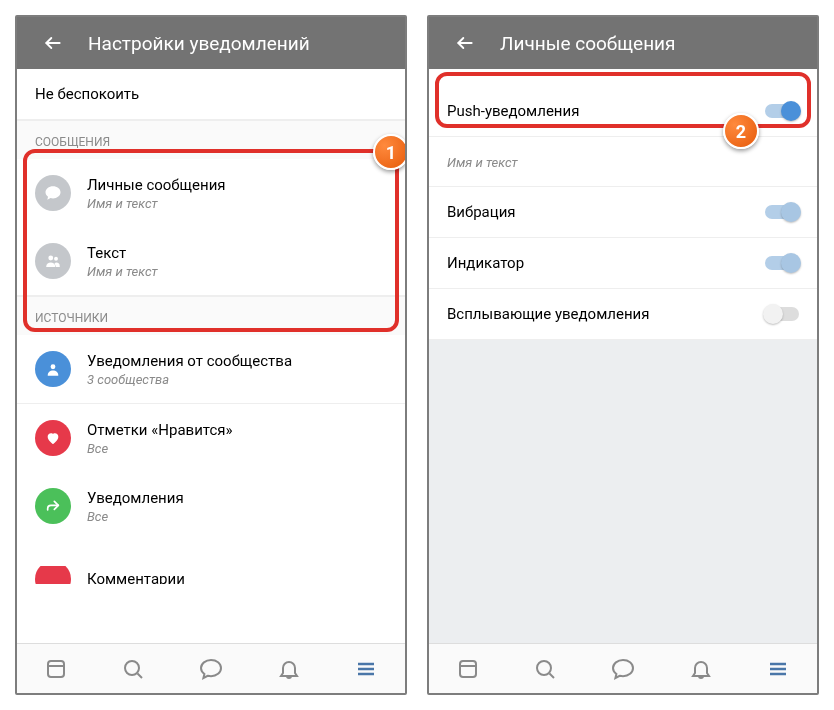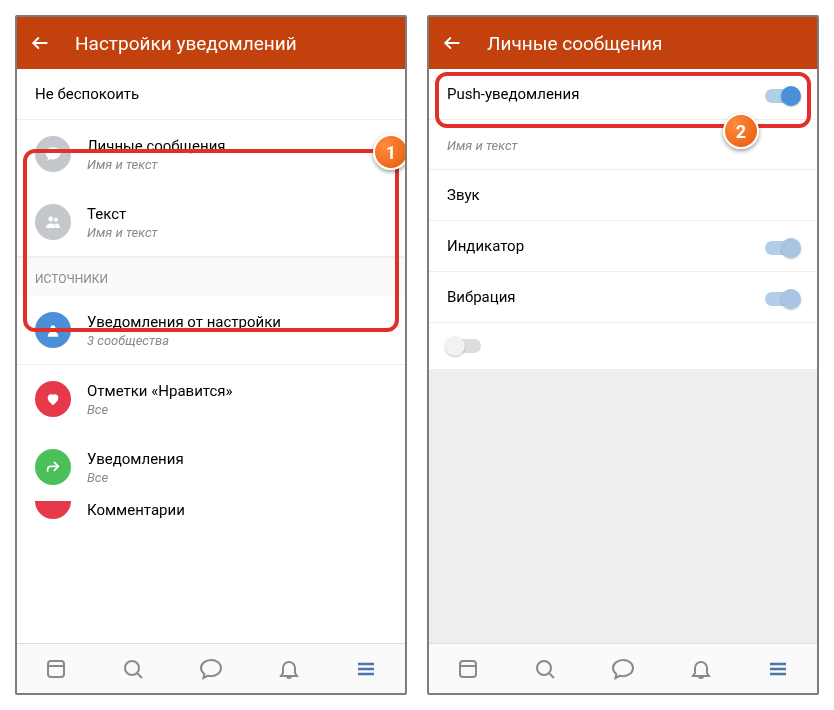--- a/index.html
+++ b/index.html
@@ -17,26 +17,26 @@
     flex: 1;
     border: 2px solid #7d7d7d;
     border-radius: 2px;
     display: flex;
     flex-direction: column;
     background: #fff;
     overflow: hidden;
     position: relative;
   }
   .header {
-    background: #c2410c;
+    background: #737373;
     color: #fff;
     height: 52px;
     display: flex;
     align-items: center;
-    padding: 0 12px;
+    padding: 0 25px;
     font-size: 19px;
     font-weight: 400;
   }
   .back-arrow {
     width: 22px;
     height: 22px;
     margin-right: 24px;
     display: flex;
     align-items: center;
     justify-content: center;
@@ -45,21 +45,21 @@
     flex: 1;
     overflow-y: hidden;
     background: #fff;
   }
   .row {
     padding: 16px 18px;
     font-size: 15px;
     color: #000;
     border-bottom: 1px solid #eee;
     display: flex;
-    align-items: flex-end;
+    align-items: center;
     gap: 16px;
     position: relative;
   }
   .row.no-border { border-bottom: none; }
   .section-title {
     padding: 14px 18px 10px 18px;
     font-size: 12px;
     color: #8a8a8a;
     text-transform: uppercase;
     border-top: 1px solid #eee;
@@ -158,20 +158,21 @@
     </span>
     <span>Настройки уведомлений</span>
   </div>
   <div class="content">
     <div class="row">
       <div class="row-text">
           <div class="row-title">Не беспокоить</div>
         </div>
     </div>
 
+    <div class="section-title">СООБЩЕНИЯ</div>
 
     <div class="row no-border">
       <div class="row-icon" style="background:#c4c7cb;">
         <svg width="18" height="18" viewBox="0 0 24 24" fill="#fff">
             <path d="M12 3C6.5 3 2 6.6 2 11c0 2.4 1.3 4.5 3.4 6l-1 4 4.3-2.2c1 .2 2.1.4 3.3.4 5.5 0 10-3.6 10-8.2S17.5 3 12 3z"></path>
           </svg>
       </div>
       <div class="row-text">
         <div class="row-title">Личные сообщения</div>
         <div class="row-sub">Имя и текст</div>
@@ -196,21 +197,21 @@
     <div class="section-title">ИСТОЧНИКИ</div>
 
     <div class="row">
       <div class="row-icon" style="background:#4a90d9;">
         <svg width="18" height="18" viewBox="0 0 24 24" fill="#fff">
             <circle cx="12" cy="9" r="3.2"></circle>
             <path d="M5 20c0-3.5 3-6 7-6s7 2.5 7 6v1H5z"></path>
           </svg>
       </div>
       <div class="row-text">
-        <div class="row-title">Уведомления от настройки</div>
+        <div class="row-title">Уведомления от сообщества</div>
         <div class="row-sub">3 сообщества</div>
       </div>
     </div>
 
 
     <div class="row no-border">
       <div class="row-icon" style="background:#e6394a;">
         <svg width="16" height="16" viewBox="0 0 24 24" fill="#fff">
             <path d="M12 21s-8-5.3-8-11c0-2.8 2.2-5 5-5 1.7 0 3 .9 3 .9S13.3 5 15 5c2.8 0 5 2.2 5 5 0 5.7-8 11-8 11z"></path>
           </svg>
@@ -227,21 +228,21 @@
             <path d="M14 5l6 6-6 6"></path>
             <path d="M20 11H9c-3 0-5 2-5 5v2"></path>
           </svg>
       </div>
       <div class="row-text">
         <div class="row-title">Уведомления</div>
         <div class="row-sub">Все</div>
       </div>
     </div>
 
-    <div class="row no-border" style="padding-top:8px;padding-bottom:0;height:18px;overflow:hidden;">
+    <div class="row no-border" style="padding-top:8px;padding-bottom:0;height:18px;overflow:hidden;margin-top:26px;">
       <div class="row-icon" style="background:#e6394a;"></div>
       <div class="row-text">
         <div class="row-title">Комментарии</div>
       </div>
     </div>
   </div>
 
   <div class="bottom-nav">
     <span class="nav-icon">
         <svg width="24" height="24" viewBox="0 0 24 24" fill="none" stroke="currentColor" stroke-width="2">
@@ -284,56 +285,54 @@
 <div class="phone">
   <div class="header">
     <span class="back-arrow">
       <svg width="20" height="20" viewBox="0 0 24 24" fill="none" stroke="#fff" stroke-width="2.2" stroke-linecap="round" stroke-linejoin="round">
           <line x1="20" y1="12" x2="4" y2="12"></line>
           <polyline points="10 18 4 12 10 6"></polyline>
         </svg>
     </span>
     <span>Личные сообщения</span>
   </div>
-  <div class="content" style="display:flex;flex-direction:column;">
+  <div class="content" style="display:flex;flex-direction:column;margin-top:17px;">
     <div class="row">
       <div class="row-text">
           <div class="row-title">Push-уведомления</div>
         </div>
       <div class="toggle"></div>
     </div>
 
     <div class="row">
       <div class="row-text">
         <div class="row-sub">Имя и текст</div>
       </div>
     </div>
 
 
-    <div class="row">
-      <div class="row-text">
-          <div class="row-title">Звук</div>
-        </div>
+
+    <div class="row">
+      <div class="row-text">
+          <div class="row-title">Вибрация</div>
+        </div>
+      <div class="toggle faded"></div>
     </div>
 
     <div class="row">
       <div class="row-text">
           <div class="row-title">Индикатор</div>
         </div>
       <div class="toggle faded"></div>
     </div>
 
     <div class="row">
       <div class="row-text">
-          <div class="row-title">Вибрация</div>
-        </div>
-      <div class="toggle faded"></div>
-    </div>
-
-    <div class="row">
+          <div class="row-title">Всплывающие уведомления</div>
+        </div>
       <div class="toggle disabled"></div>
     </div>
 
     <div class="grey-block"></div>
   </div>
 
   <div class="bottom-nav">
     <span class="nav-icon">
         <svg width="24" height="24" viewBox="0 0 24 24" fill="none" stroke="currentColor" stroke-width="2">
           <rect x="4" y="4" width="16" height="16" rx="3"></rect>

